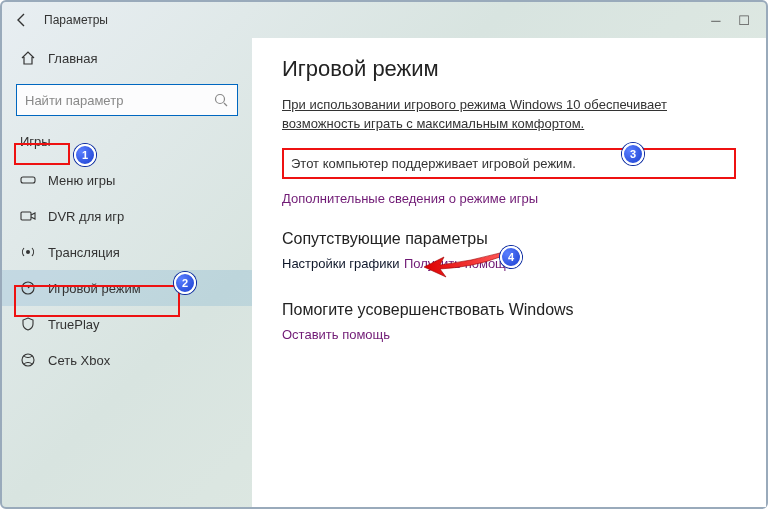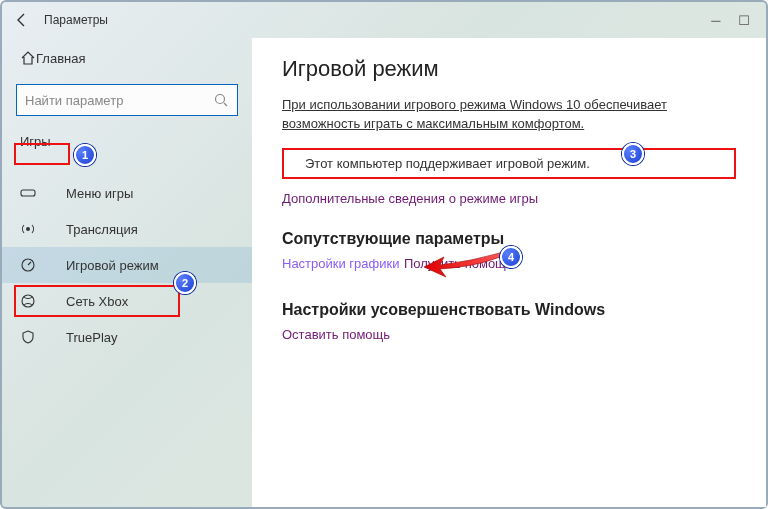--- a/index.html
+++ b/index.html
@@ -5,35 +5,35 @@
 * { margin: 0; padding: 0; box-sizing: border-box; font-family: "Segoe UI", Arial, sans-serif; }
 body { width: 768px; height: 509px; background: #fff; position: relative; overflow: hidden; }
 .window { width: 768px; height: 509px; border: 2px solid #9ab; border-radius: 6px; background: linear-gradient(135deg, #e8eef2 0%, #d8e4e0 40%, #e4ece4 100%); position: relative; display: flex; flex-direction: column; }
 .titlebar { display: flex; align-items: center; height: 36px; padding: 0 8px; }
 .back { width: 24px; height: 24px; display: flex; align-items: center; justify-content: center; cursor: pointer; }
 .title { margin-left: 10px; font-size: 12px; color: #333; }
 .win-controls { margin-left: auto; display: flex; gap: 18px; padding-right: 8px; }
 .win-controls span { font-size: 13px; color: #555; cursor: pointer; }
 .body { display: flex; flex: 1; overflow: hidden; }
 .sidebar { width: 250px; padding: 4px 0 0 0; }
-.home { display: flex; align-items: center; padding: 8px 18px; margin-bottom: 10px; font-size: 13px; color: #333; cursor: pointer; }
+.home { display: flex; align-items: center; gap: 12px; padding: 8px 18px; margin-bottom: 10px; font-size: 13px; color: #333; cursor: pointer; }
 .search { margin: 0 14px 12px 14px; height: 30px; border: 1px solid #0067c0; background: #fcfcfd; display: flex; align-items: center; padding: 15px 8px; }
 .search input { flex: 1; border: none; background: transparent; outline: none; font-size: 13px; color: #333; }
 .search input::placeholder { color: #888; }
-.category { padding: 6px 18px; font-size: 13px; color: #333; margin-bottom: 20px; }
-.nav-item { display: flex; align-items: center; gap: 30px; padding: 10px 18px; font-size: 13px; color: #333; cursor: pointer; }
+.category { padding: 6px 18px; font-size: 13px; color: #333; margin-bottom: 7px; }
+.nav-item { display: flex; align-items: center; gap: 12px; padding: 10px 18px; font-size: 13px; color: #333; cursor: pointer; }
 .nav-item.active { background: rgba(0,103,192,0.12); }
 .icon { width: 16px; height: 16px; display: inline-flex; align-items: center; justify-content: center; flex-shrink: 0; }
 .main { flex: 1; background: #fff; padding: 18px 30px 10px 30px; overflow: hidden; }
 .h1 { font-size: 22px; font-weight: 400; color: #222; margin-bottom: 14px; }
 .desc { font-size: 13px; color: #333; line-height: 1.45; margin-bottom: 14px; text-decoration: underline; }
-.support-box { border: 2px solid #e11; padding: 6px 21px; margin-bottom: 10px; font-size: 13px; color: #333; position: relative; }
+.support-box { border: 2px solid #e11; padding: 6px 7px; margin-bottom: 10px; font-size: 13px; color: #333; position: relative; }
 .link { color: #701a75; font-size: 13px; cursor: pointer; display: inline-block; margin-bottom: 18px; }
-.h2 { font-size: 16px; font-weight: 700; color: #222; margin-bottom: 6px; margin-top: 6px; }
-.sublink { font-size: 13px; color: #8b5cf6; cursor: pointer; margin-bottom: 20px; display: inline-block; }
+.h2 { font-size: 16px; font-weight: 400; color: #222; margin-bottom: 6px; margin-top: 6px; }
+.sublink { font-size: 13px; color: #0f172a; cursor: pointer; margin-bottom: 20px; display: inline-block; }
 .redbox { position: absolute; border: 2px solid #e11; pointer-events: none; }
 .badge { position: absolute; width: 22px; height: 22px; border-radius: 50%; background: radial-gradient(circle at 30% 30%, #5a7fff, #1a3fd0); border: 2px solid #fff; box-shadow: 0 0 0 1px #0a2aa0; color: #fff; font-size: 11px; font-weight: bold; display: flex; align-items: center; justify-content: center; z-index: 10; }
 .arrow { position: absolute; z-index: 9; }
 svg { display: block; }
 </style>
 </head>
 <body>
 
 <div class="window">
   <div class="titlebar">
@@ -67,58 +67,65 @@
       <div class="category">Игры</div>
 
       <div class="nav-item">
         <svg class="icon" viewBox="0 0 16 16">
             <rect x="1" y="5" width="14" height="6" rx="2" stroke="#333" stroke-width="1.1" fill="none"></rect>
           </svg>
         <span>Меню игры</span>
       </div>
       <div class="nav-item">
         <svg class="icon" viewBox="0 0 16 16">
+            <rect x="1" y="4" width="10" height="8" rx="1" stroke="#333" stroke-width="1.1" fill="none"></rect>
+            <path d="M11 7 L15 5 V11 L11 9" stroke="#333" stroke-width="1.1" fill="none"></path>
+          </svg>
+        <span>DVR для игр</span>
+      </div>
+      <div class="nav-item">
+        <svg class="icon" viewBox="0 0 16 16">
             <circle cx="8" cy="8" r="2" fill="#333"></circle>
             <path d="M4 4 A6 6 0 0 0 4 12 M12 4 A6 6 0 0 1 12 12" stroke="#333" stroke-width="1.1" fill="none"></path>
           </svg>
         <span>Трансляция</span>
       </div>
       <div class="nav-item active">
         <svg class="icon" viewBox="0 0 16 16">
             <circle cx="8" cy="8" r="6" stroke="#333" stroke-width="1.1" fill="none"></circle>
             <path d="M8 8 L11 5" stroke="#333" stroke-width="1.1"></path>
           </svg>
         <span>Игровой режим</span>
       </div>
       <div class="nav-item">
         <svg class="icon" viewBox="0 0 16 16">
+            <path d="M8 2 L13 4 V8 C13 11 11 13 8 14 C5 13 3 11 3 8 V4 Z" stroke="#333" stroke-width="1.1" fill="none"></path>
+          </svg>
+        <span>TruePlay</span>
+      </div>
+      <div class="nav-item">
+        <svg class="icon" viewBox="0 0 16 16">
             <circle cx="8" cy="8" r="6" stroke="#333" stroke-width="1.1" fill="none"></circle>
             <path d="M4 4 C6 6 10 6 12 4 M4 12 C6 10 10 10 12 12" stroke="#333" stroke-width="1" fill="none"></path>
           </svg>
         <span>Сеть Xbox</span>
-      </div>
-      <div class="nav-item">
-        <svg class="icon" viewBox="0 0 16 16">
-            <path d="M8 2 L13 4 V8 C13 11 11 13 8 14 C5 13 3 11 3 8 V4 Z" stroke="#333" stroke-width="1.1" fill="none"></path>
-          </svg>
-        <span>TruePlay</span>
       </div>
     </div>
 
     <div class="main">
       <div class="h1">Игровой режим</div>
       <div class="desc">При использовании игрового режима Windows 10 обеспечивает возможность играть с максимальным комфортом.</div>
       <div class="support-box">
         <span>Этот компьютер поддерживает игровой режим.</span>
       </div>
       <a class="link">Дополнительные сведения о режиме игры</a>
       <div class="h2">Сопутствующие параметры</div>
       <a class="sublink">Настройки графики</a>
       <a class="link">Получить помощь</a>
-      <div class="h2" style="margin-top:10px">Настройки усовершенствовать Windows</div>
+      <div class="h2" style="margin-top:10px">Помогите усовершенствовать Windows</div>
       <a class="link" style="margin-bottom:6px">Оставить помощь</a>
     </div>
   </div>
 
   <div class="redbox" style="left:12px; top:141px; width:56px; height:22px;"></div>
   <div class="badge" style="left:72px; top:142px;">1</div>
 
   <div class="redbox" style="left:12px; top:283px; width:166px; height:32px;"></div>
   <div class="badge" style="left:172px; top:270px;">2</div>
 

